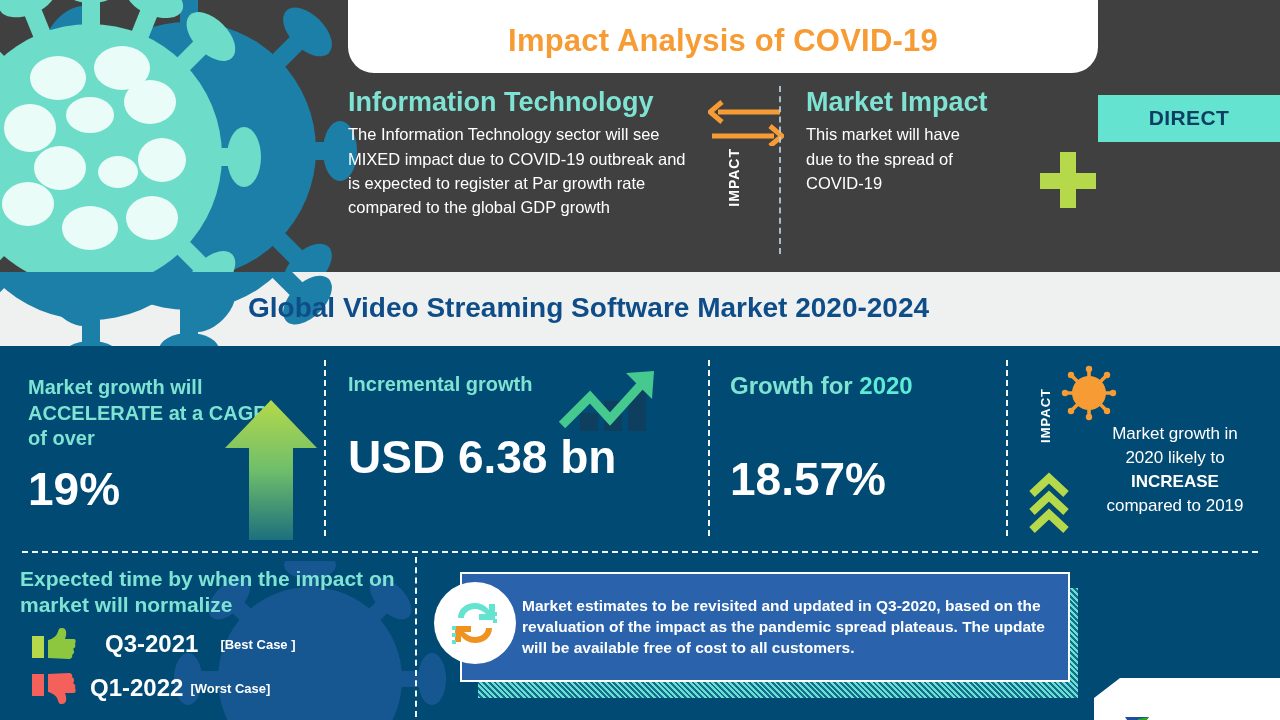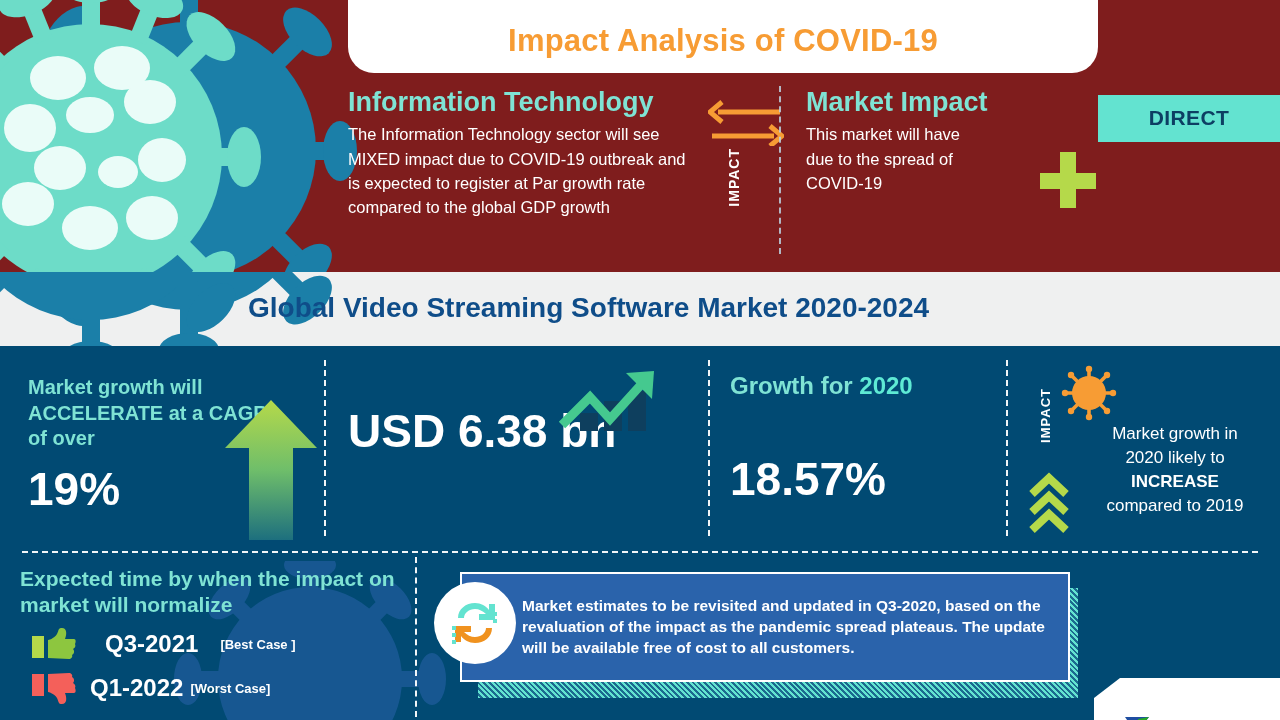--- a/index.html
+++ b/index.html
@@ -4,21 +4,21 @@
 <style>
   html,body{margin:0;padding:0;}
   body{
     width:1280px;height:720px;overflow:hidden;
     font-family:"Liberation Sans",sans-serif;
     background:#00456f;position:relative;
   }
   .page{position:absolute;inset:0;width:1280px;height:720px;overflow:hidden;background:#01456f;}
 
   
-  .top-band{position:absolute;left:0;top:0;width:1280px;height:272px;background:#7f1d1d;overflow:hidden;}
+  .top-band{position:absolute;left:0;top:0;width:1280px;height:272px;background:#404040;overflow:hidden;}
   .virus-art{position:absolute;left:-60px;top:-40px;width:420px;height:400px;}
   .title-banner{
     position:absolute;left:348px;top:-40px;width:750px;height:113px;
     background:#ffffff;border-bottom-left-radius:26px;border-bottom-right-radius:26px;
     display:flex;align-items:flex-end;justify-content:center;
   }
   .title-banner span{
     color:#f79c34;font-size:31px;font-weight:bold;letter-spacing:.2px;
     padding-bottom:14px;
   }
@@ -296,20 +296,21 @@
         <linearGradient id="upg" x1="0" y1="1" x2="0" y2="0">
       <stop offset="0" stop-color="#1d6f7e"></stop>
           <stop offset="0.5" stop-color="#6fbe6a"></stop>
           <stop offset="1" stop-color="#b5d94a"></stop>
     </linearGradient>
       </defs>
     <path d="M46 0 L92 48 L68 48 L68 140 L24 140 L24 48 L0 48 Z" fill="url(#upg)"></path>
   </svg>
 
   <div class="m2">
+    <div class="m-label">Incremental growth</div>
     <div class="m-big">USD 6.38 bn</div>
   </div>
   <svg class="chart-icon" viewBox="0 0 112 68">
     <g fill="#0e3f5e">
       <rect x="24" y="46" width="18" height="18"></rect>
       <rect x="48" y="34" width="18" height="30"></rect>
       <rect x="72" y="24" width="18" height="40"></rect>
     </g>
     <path d="M6 58 L34 30 L54 52 L92 10" fill="none" stroke="#45c98f" stroke-width="9" stroke-linejoin="miter" stroke-linecap="butt"></path>
     <path d="M70 6 L98 4 L96 32 Z" fill="#45c98f"></path>

